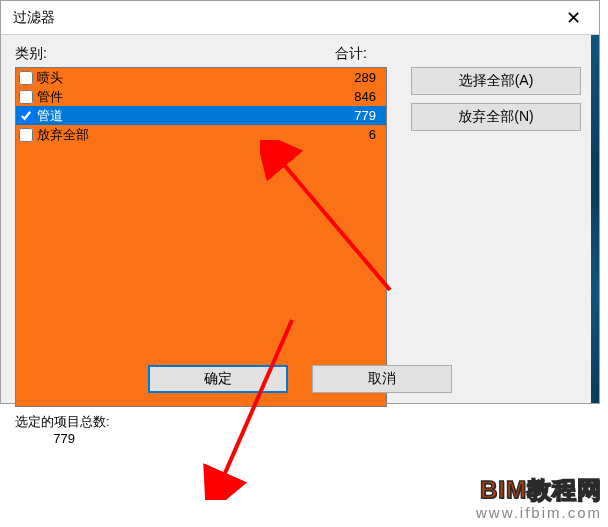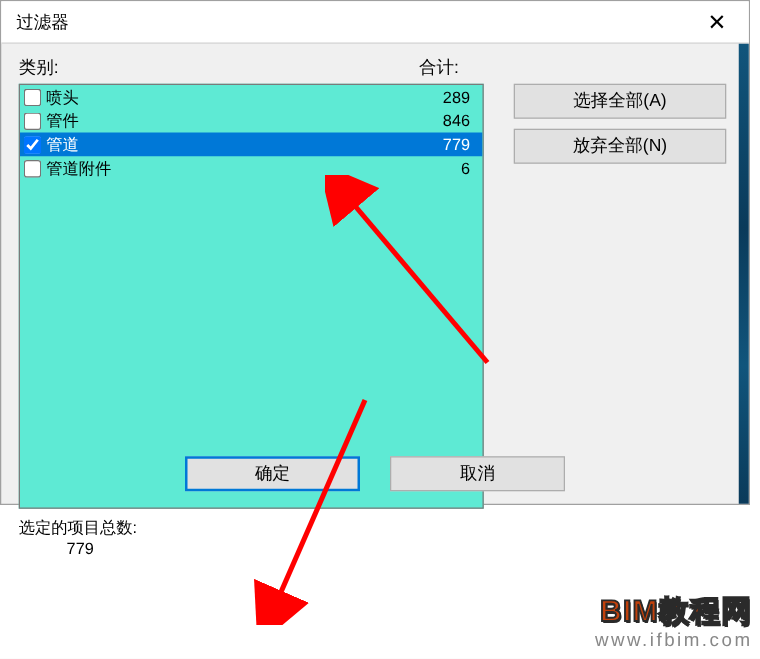--- a/index.html
+++ b/index.html
@@ -58,21 +58,21 @@
     }
     .header-total {
       width: 80px;
       text-align: right;
       padding-right: 20px;
       font-size: 14px;
     }
     .listbox {
       width: 372px;
       height: 340px;
-      background: #5eead4;
+      background: #f97316;
       border: 1px solid #7a7a7a;
       overflow-y: scroll;
       position: relative;
     }
     .list-row {
       display: flex;
       align-items: center;
       height: 19px;
       padding: 0 4px 0 3px;
     }
@@ -222,21 +222,21 @@
         <span class="list-label">管件</span>
         <span class="list-count">846</span>
       </div>
       <div class="list-row selected">
         <input type="checkbox" checked="" style="">
         <span class="list-label">管道</span>
         <span class="list-count">779</span>
       </div>
       <div class="list-row">
         <input type="checkbox" style="">
-        <span class="list-label">管道附件</span>
+        <span class="list-label">放弃全部</span>
         <span class="list-count">6</span>
       </div>
     </div>
 
     <div class="side-buttons">
       <button class="side-button">选择全部(A)</button>
       <button class="side-button">放弃全部(N)</button>
     </div>
 
     <div class="footer-summary">

